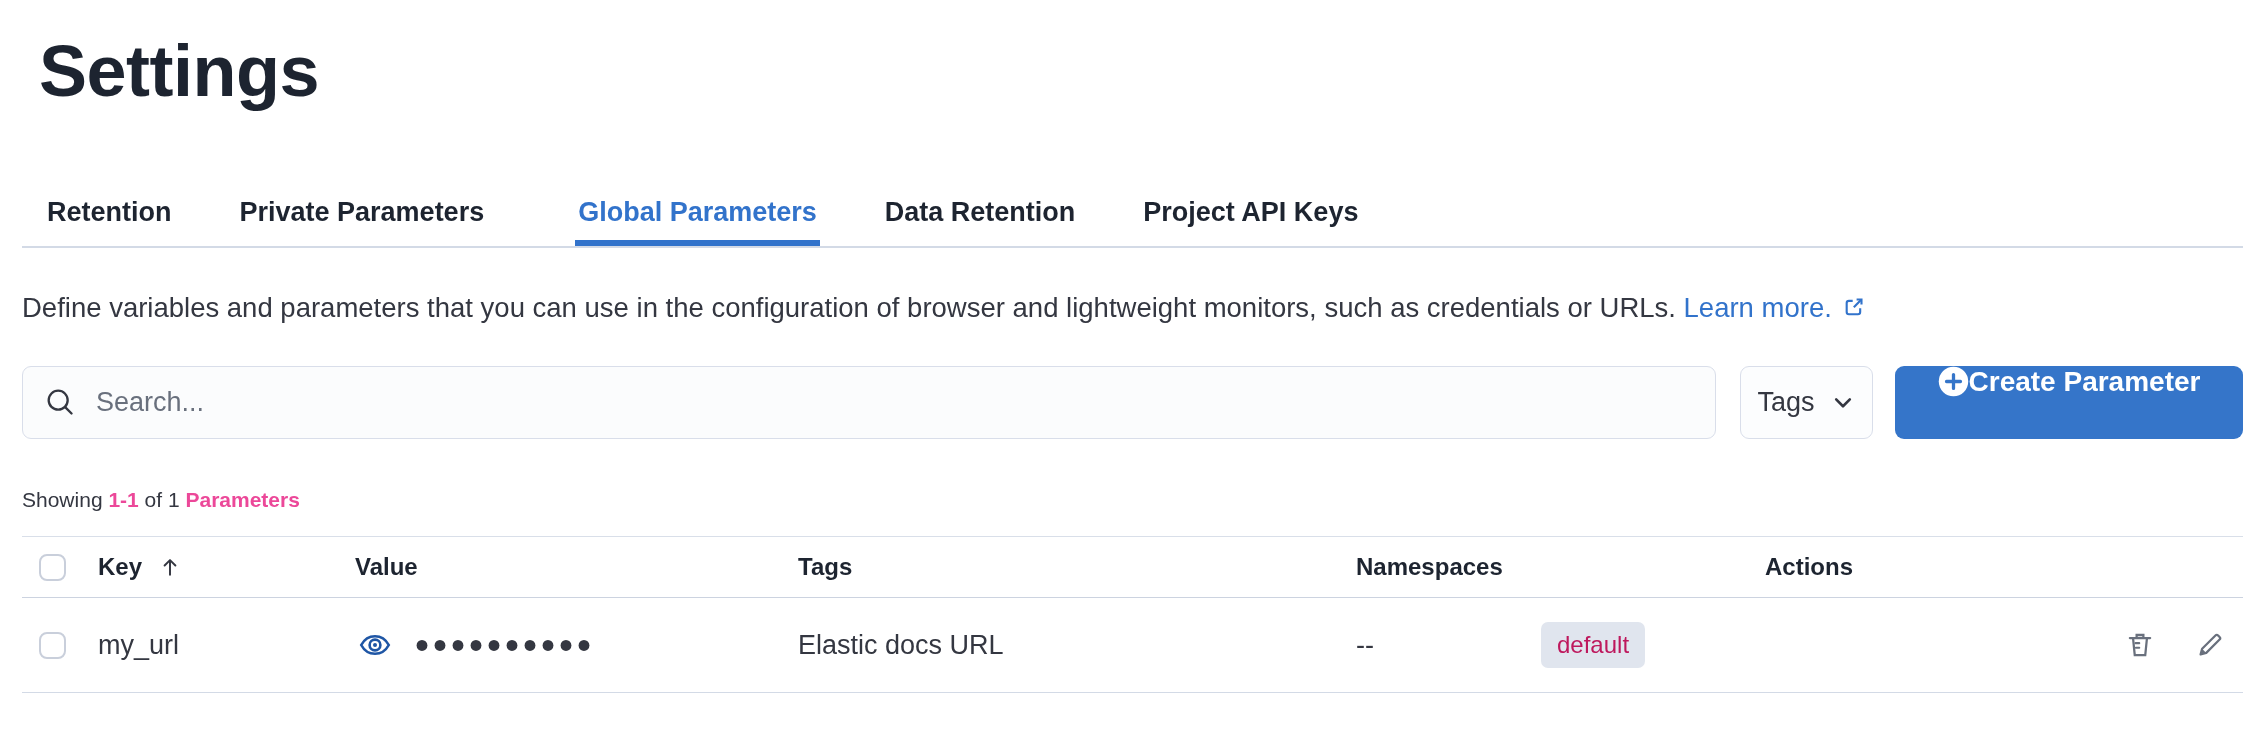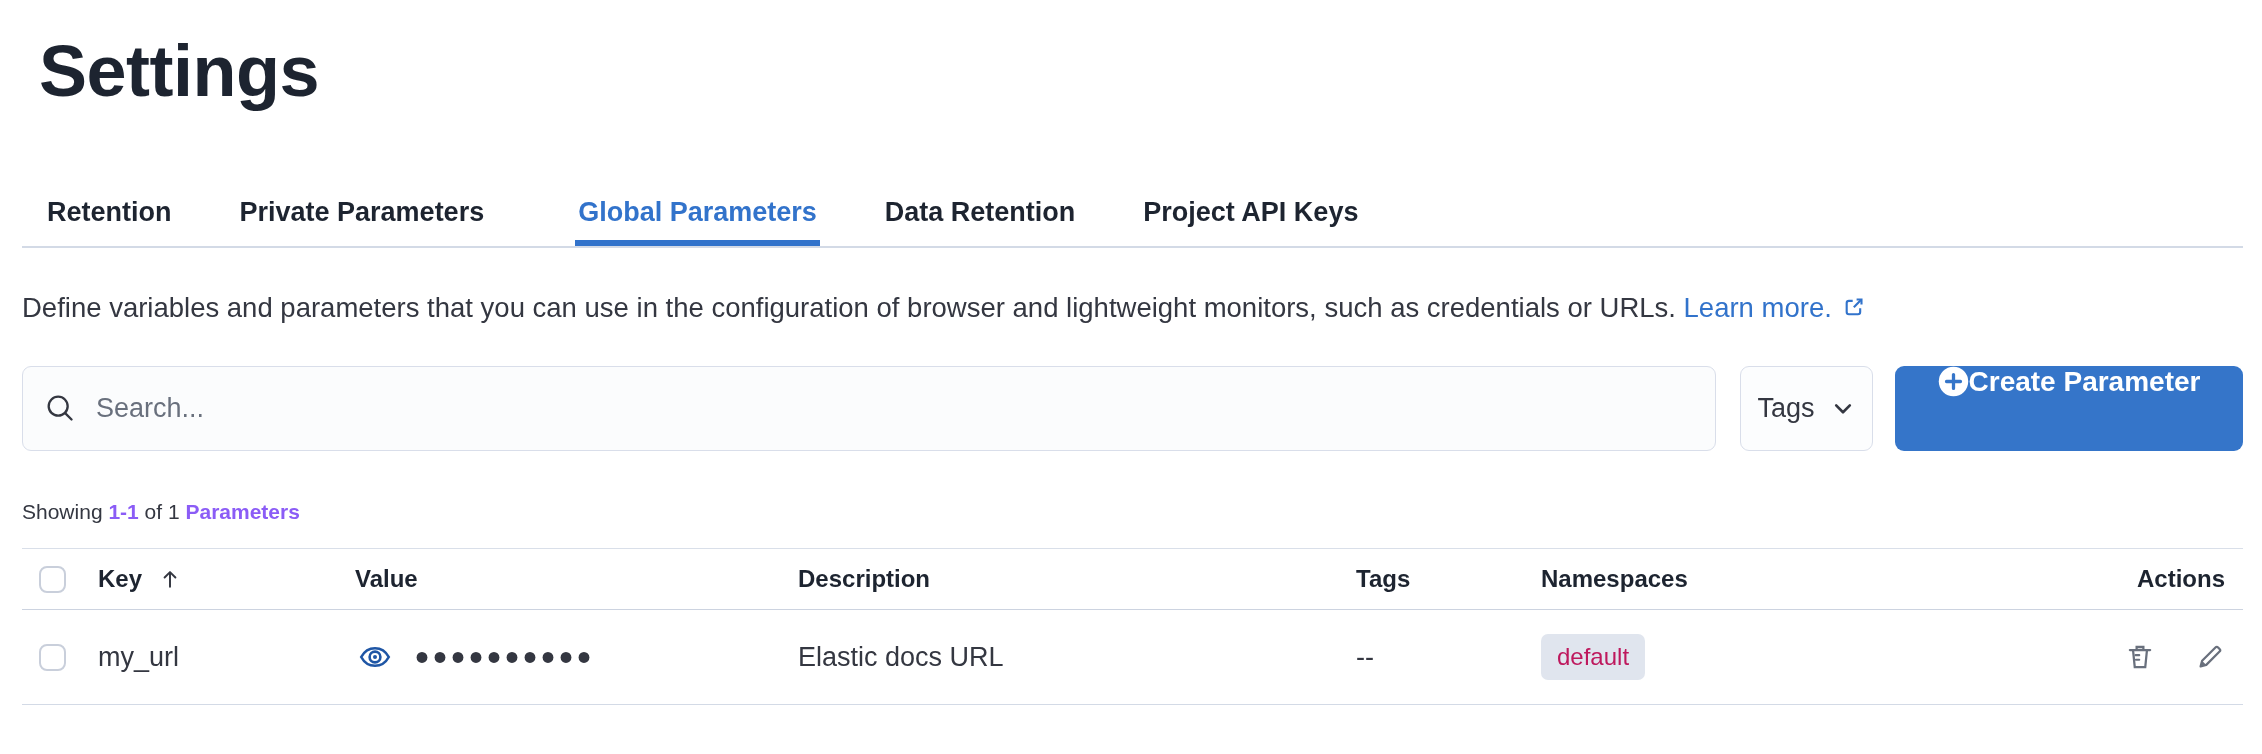--- a/index.html
+++ b/index.html
@@ -58,21 +58,21 @@
     text-decoration: none;
     cursor: pointer;
   }
   .external-icon { vertical-align: -3px; margin-left: 9px; }
 
   
   .toolbar {
     display: flex;
     align-items: stretch;
     margin-top: 34px;
-    height: 85px;
+    height: 73px;
   }
   .search-box {
     flex: 1;
     display: flex;
     align-items: center;
     gap: 20px;
     background: #fbfcfd;
     border: 1.5px solid #d9deea;
     border-radius: 9px;
     padding: 0 22px;
@@ -118,21 +118,21 @@
     cursor: pointer;
   }
 
   
   .summary {
     margin-top: 48px;
     font-size: 21px;
     line-height: 26px;
     color: #343741;
   }
-  .summary b { color: #8b5cf6; }
+  .summary b { color: #ec4899; }
 
   
   .table { margin-top: 23px; }
   .thead, .trow {
     display: grid;
     grid-template-columns: 76px 257px 443px 558px 185px 330px 1fr;
     align-items: center;
   }
   .thead {
     height: 62px;
@@ -243,21 +243,20 @@
       <div class="cell-checkbox">
         <div class="checkbox"></div>
       </div>
       <div class="th-key">
         <span>Key</span>
         <svg width="24" height="24" viewBox="0 0 16 16">
             <path d="M8 13.2V3.4M8 3.4 4.4 7M8 3.4 11.6 7" fill="none" stroke="#343741" stroke-width="1.3" stroke-linecap="round" stroke-linejoin="round"></path>
           </svg>
       </div>
       <div>Value</div>
-      <div>Description</div>
       <div>Tags</div>
       <div>Namespaces</div>
       <div class="th-actions">Actions</div>
     </div>
 
     <div class="trow">
       <div class="cell-checkbox">
         <div class="checkbox"></div>
       </div>
       <div>my_url</div>

